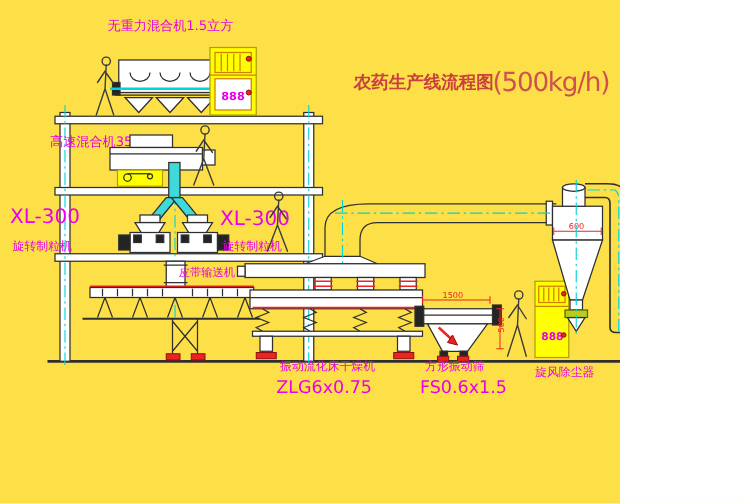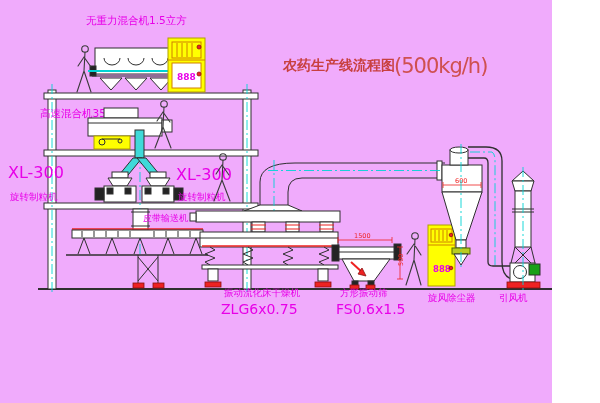--- a/index.html
+++ b/index.html
@@ -1,16 +1,16 @@
 <!DOCTYPE html>
 <html><head>
 <meta charset="utf-8">
 <style>
   html,body{margin:0;padding:0;background:#ffffff;}
-  .canvas{position:relative;width:552px;height:403px;background:#f0abfc;overflow:hidden;
+  .canvas{position:relative;width:496px;height:403px;background:#fde047;overflow:hidden;
           font-family:"DejaVu Sans",sans-serif;}
   svg{display:block;}
   svg text{font-family:"DejaVu Sans",sans-serif;}
   .ln{stroke:#2f2f2f;stroke-width:1;fill:none;}
   .fw{stroke:#2f2f2f;stroke-width:1;fill:#ffffff;}
   .dk{stroke:#2f2f2f;stroke-width:1;fill:#242424;}
   .cl{stroke:#00d4d4;stroke-width:0.9;fill:none;stroke-dasharray:10 3 2 3;}
   .cy{stroke:#2f2f2f;stroke-width:1;fill:#3fd9d9;}
   .rd{stroke:#ee2222;stroke-width:1.4;fill:none;}
   .rdim{stroke:#ee2222;stroke-width:0.8;fill:none;}

